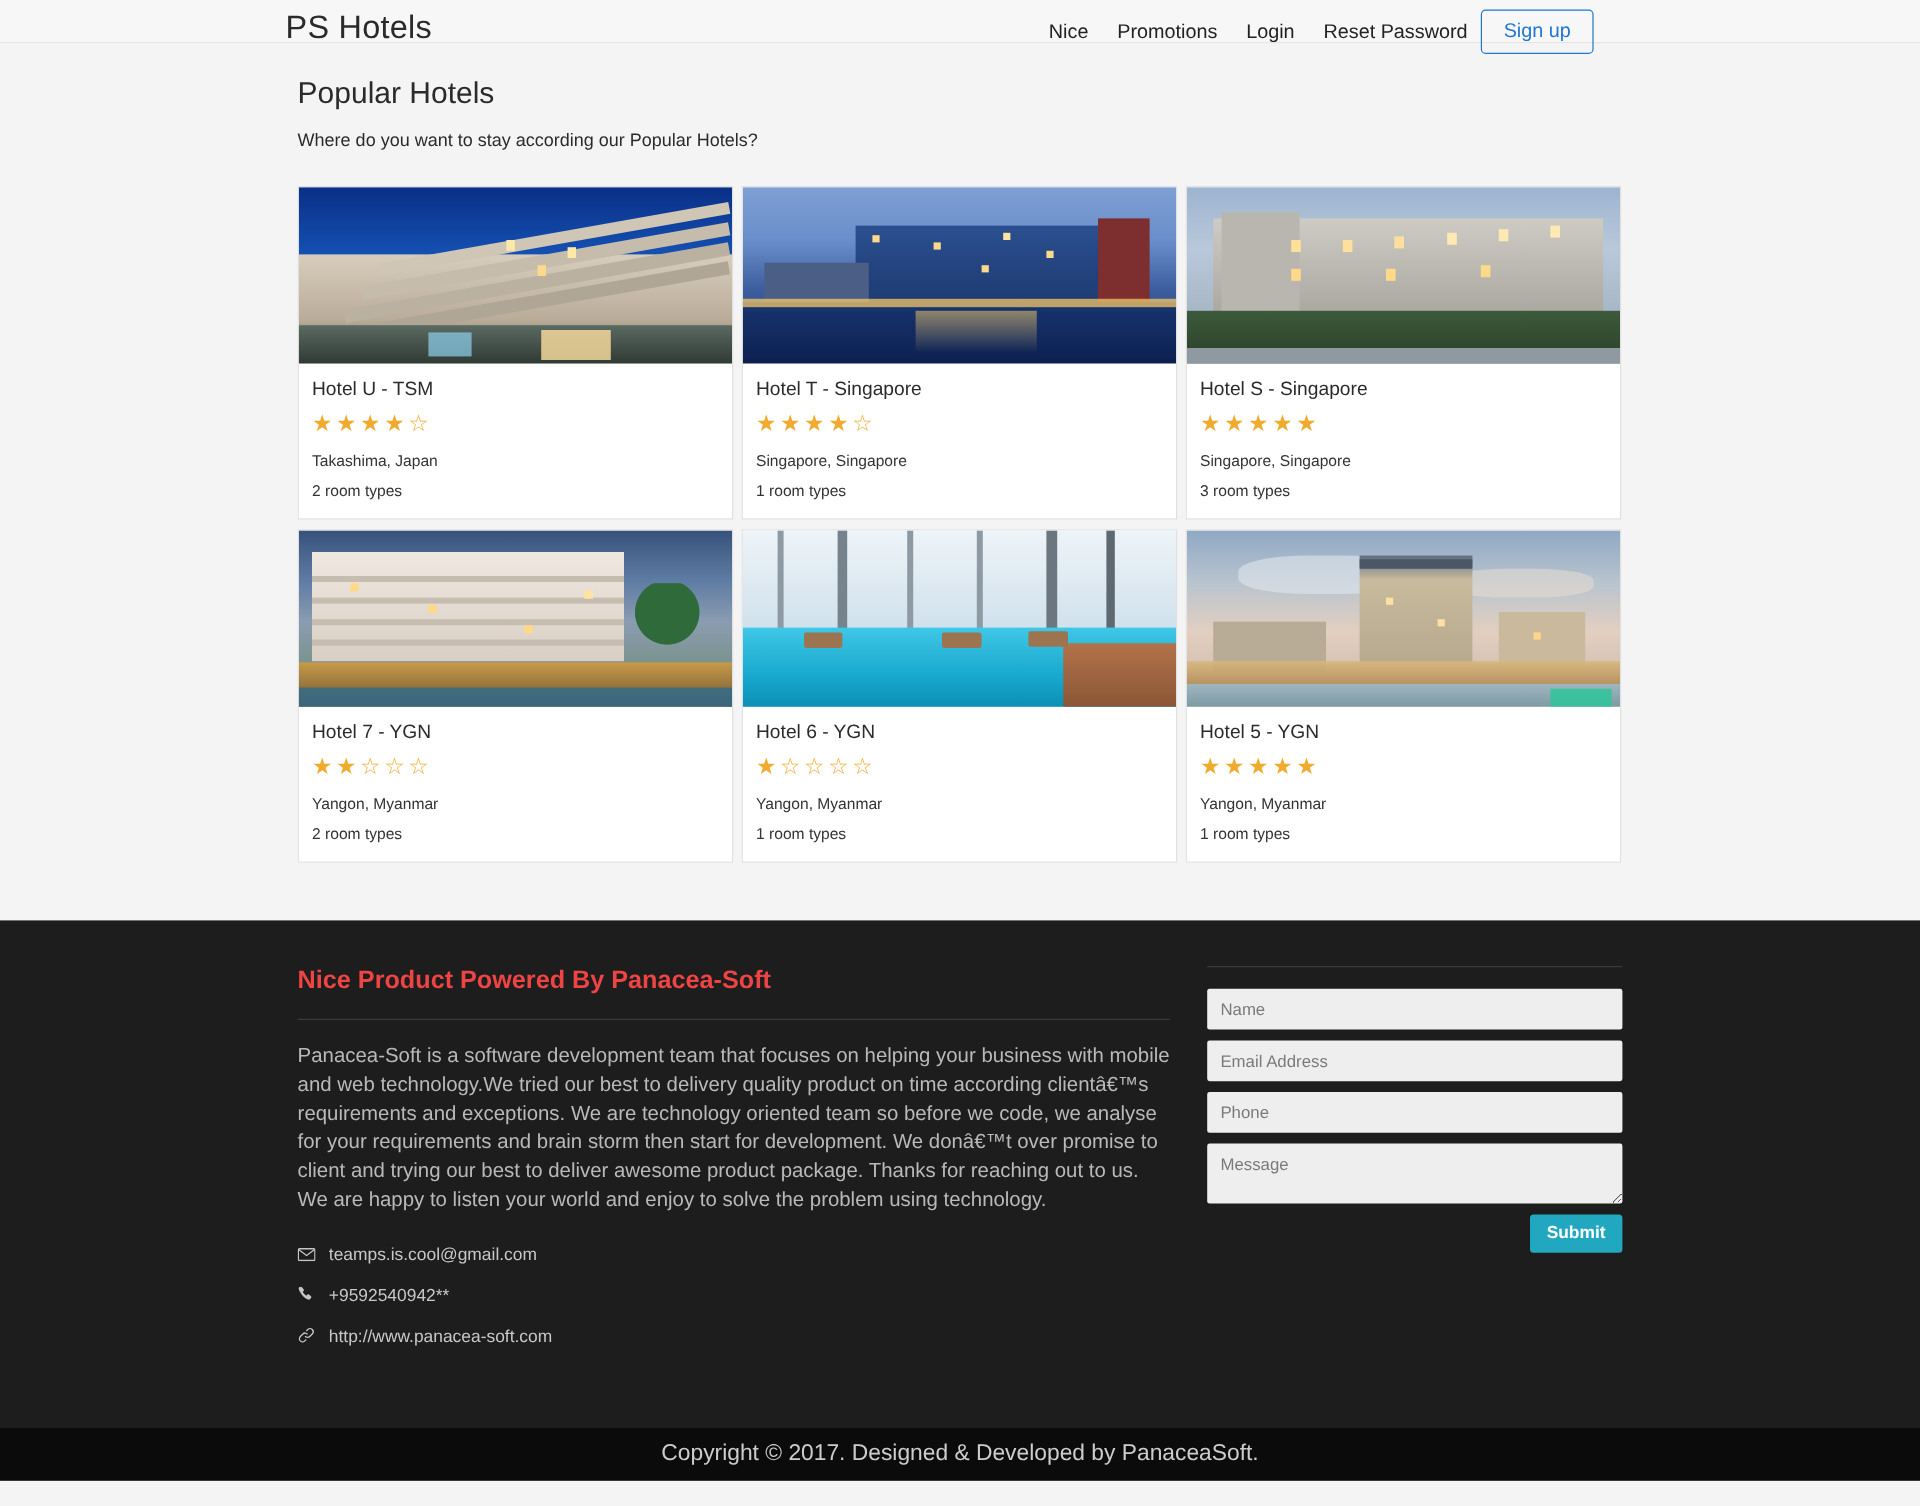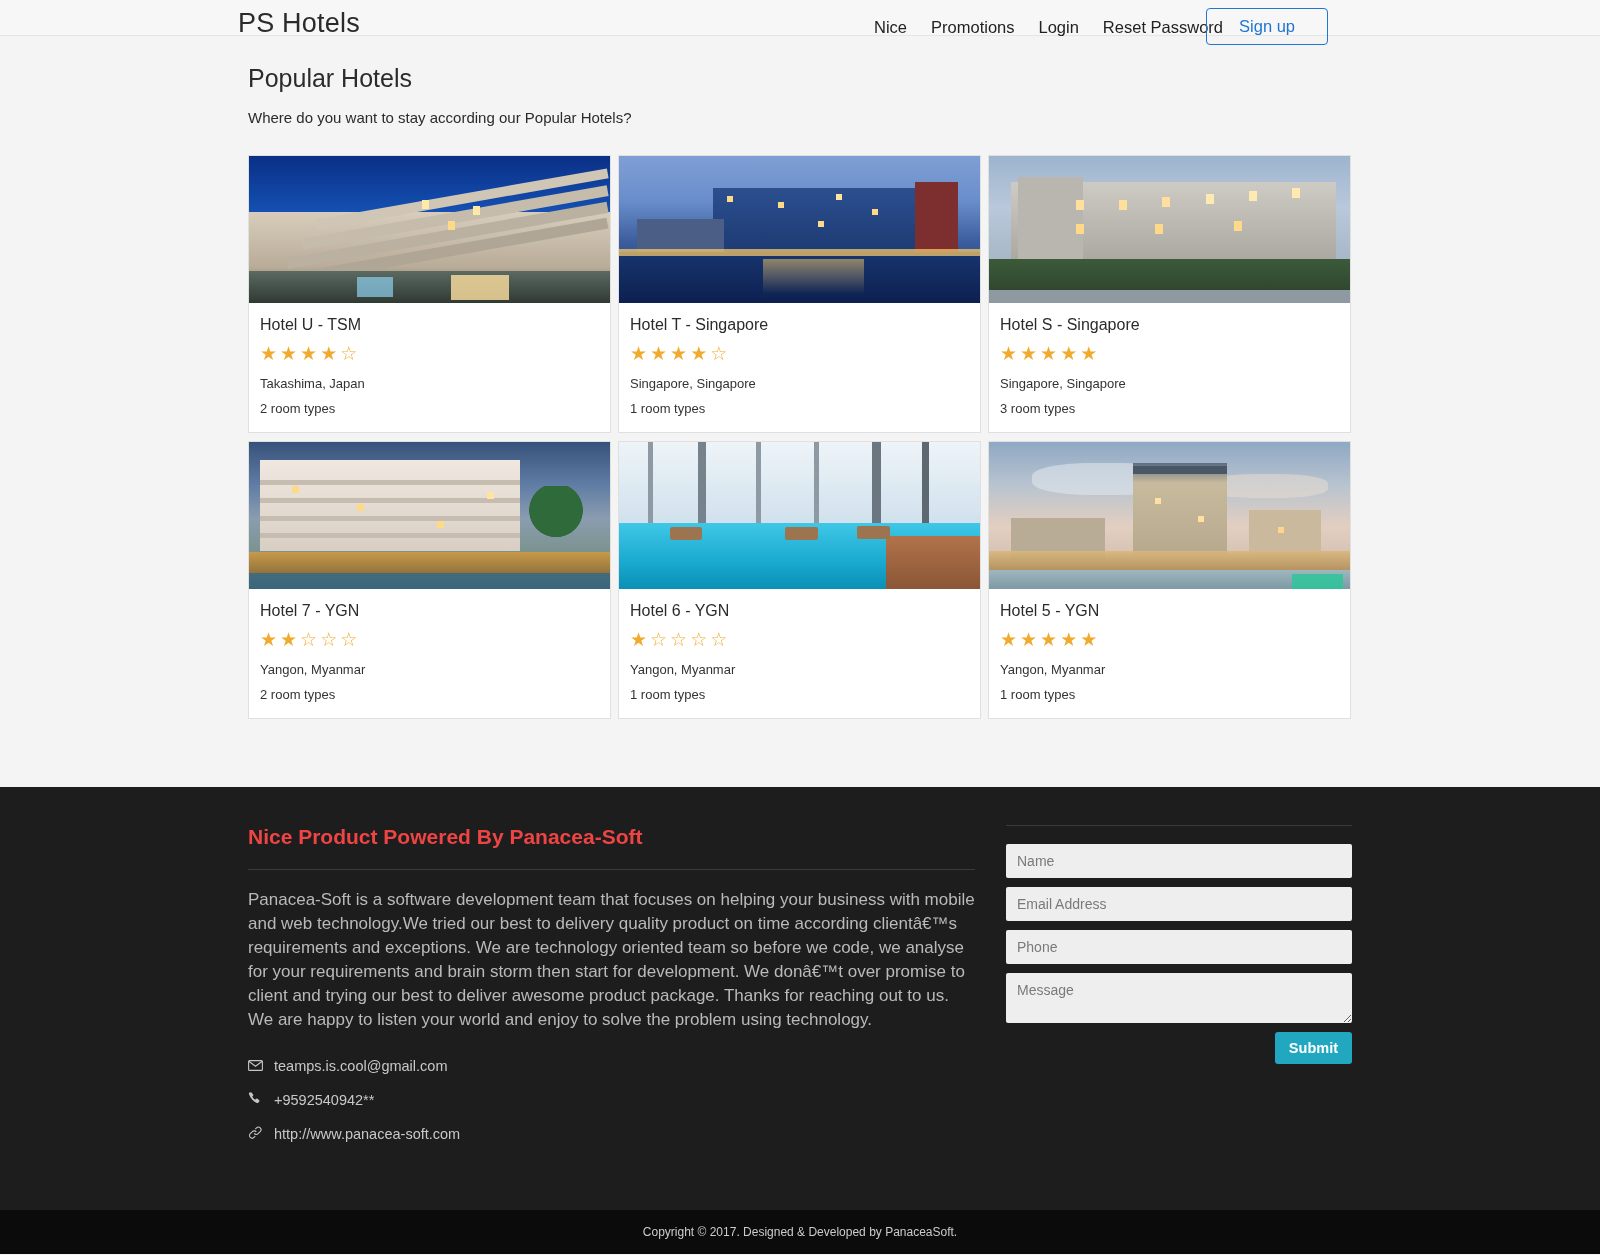--- a/index.html
+++ b/index.html
@@ -48,32 +48,32 @@
   }
   .signup-btn {
     position: absolute;
     right: 272px;
     top: 8px;
     font-size: 16.5px;
     color: #2076d2;
     background: transparent;
     border: 1px solid #2076d2;
     border-radius: 4px;
-    padding: 7px 32px;
+    padding: 7px 18px;
     line-height: 21px;
     cursor: pointer;
     white-space: nowrap;
     font-family: "Liberation Sans", sans-serif;
   }
 
   
   .main {
     width: 1600px;
     background: #f4f4f4;
-    padding-bottom: 60px;
+    padding-bottom: 40px;
   }
   .container { width: 1104px; margin: 0 auto; padding-top: 28px; }
   .page-title {
     font-size: 25px;
     font-weight: normal;
     color: #2b2b2b;
     margin: 0 0 16px 0;
   }
   .page-sub {
     font-size: 15px;
@@ -182,21 +182,21 @@
   }
 
   .copyright {
     background: #0b0b0b;
     width: 1600px;
     height: 44px;
     display: flex;
     align-items: center;
     justify-content: center;
     color: #cccccc;
-    font-size: 12px;
+    font-size: 19px;
   }
 </style>
 </head>
 <body>
 
 <div class="page">
 
   <div class="navbar">
     <a class="brand" href="#">PS Hotels</a>
     <div class="nav-links" style="right:365px;">

